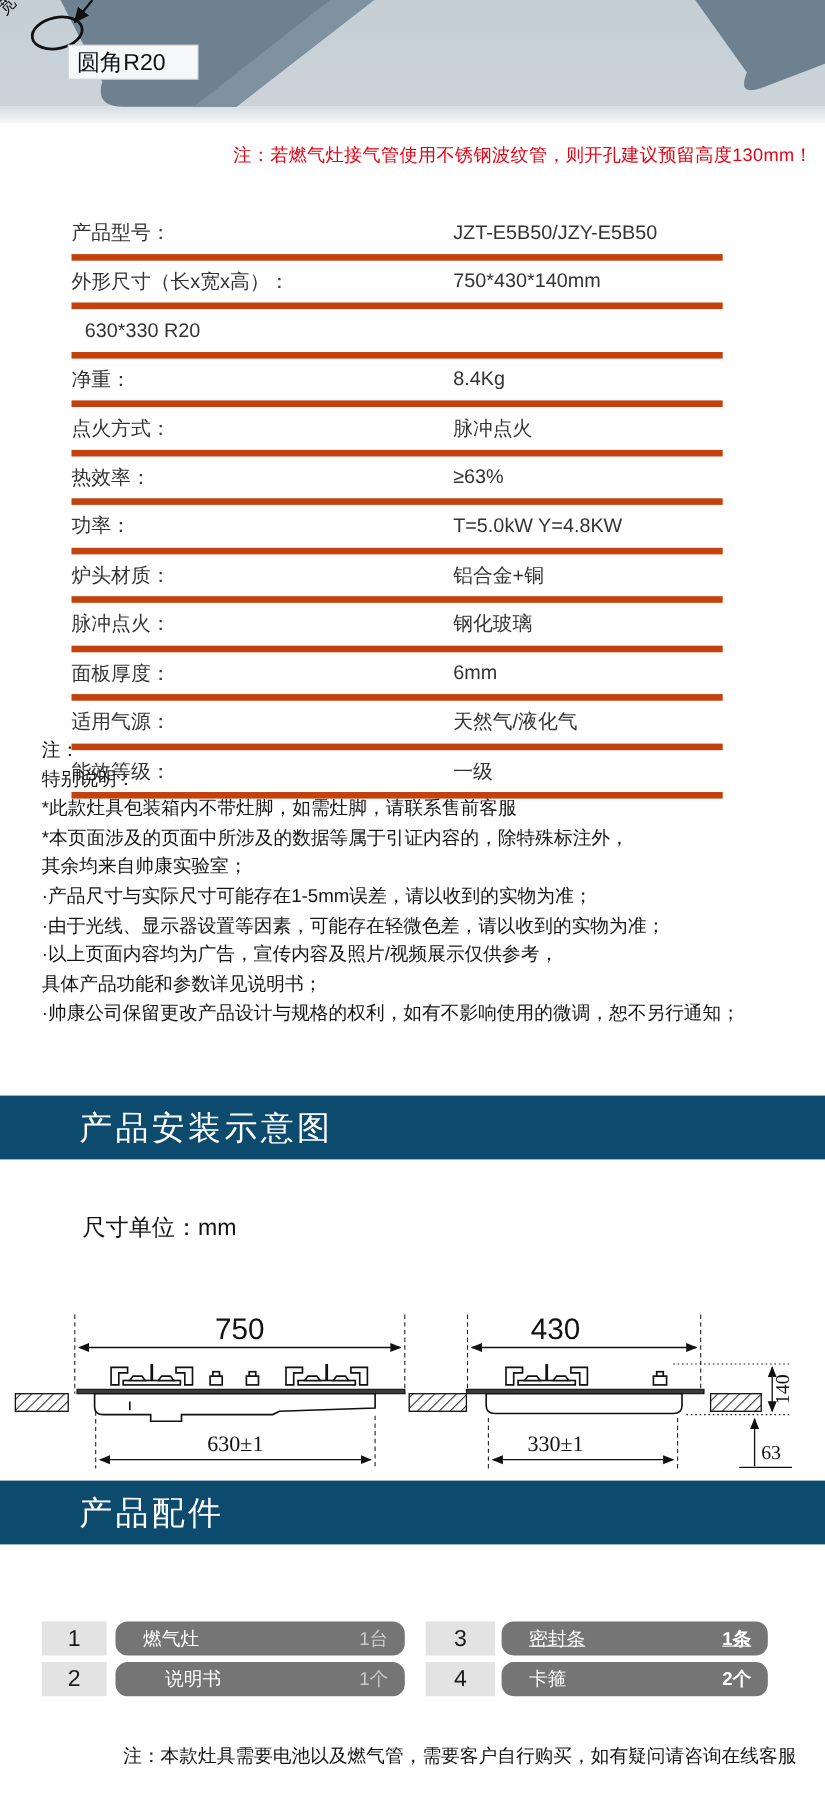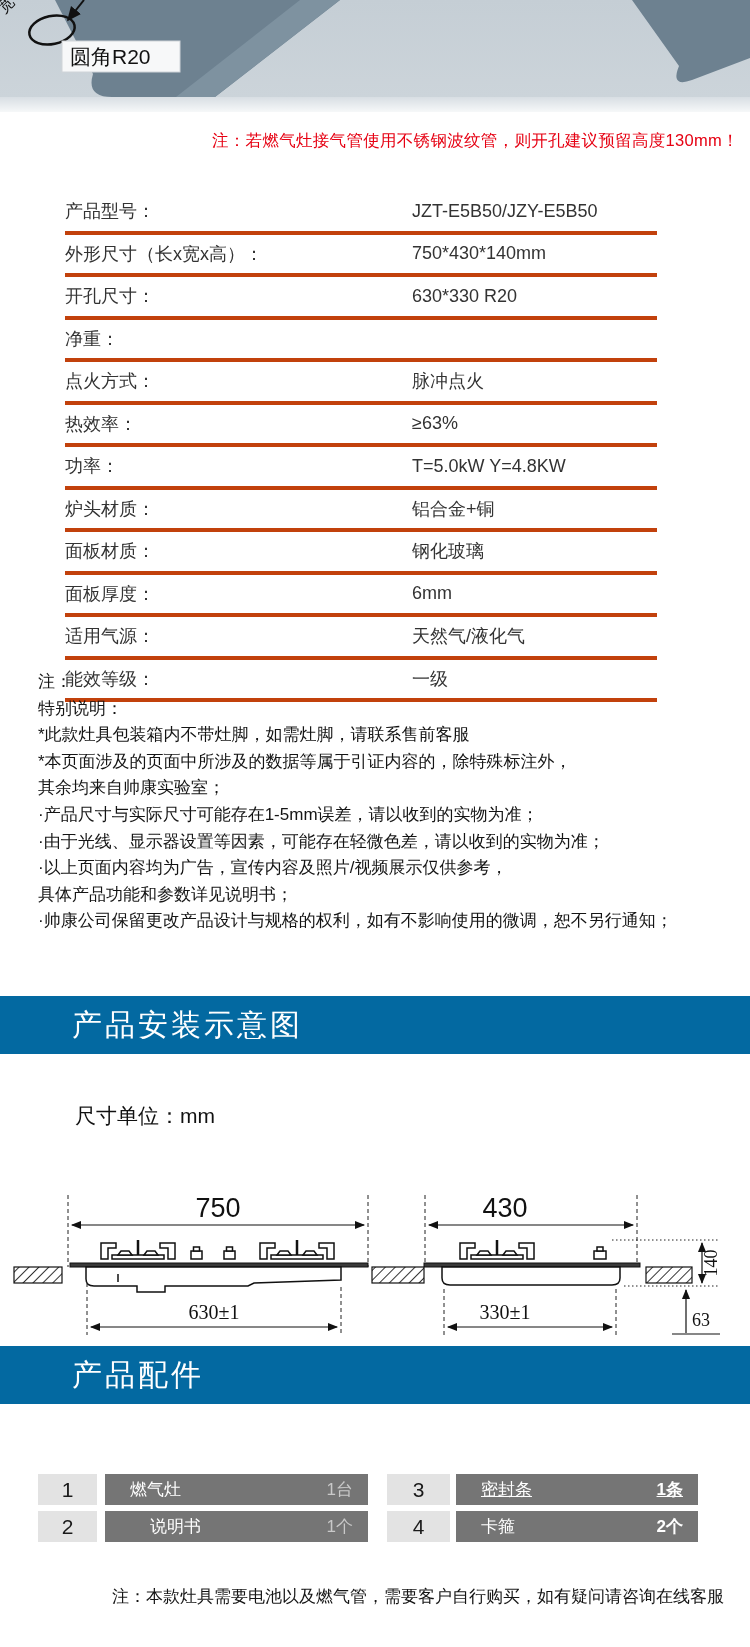--- a/index.html
+++ b/index.html
@@ -10,45 +10,45 @@
   
   .hero{left:0;top:0;width:750px;height:112px;}
 
   
   .install-note{left:188px;top:130px;font-size:16.5px;letter-spacing:.3px;
                 color:#e60012;white-space:nowrap;margin-left:24px;}
 
   
   .spec{left:65px;top:192px;width:592px;}
   .spec-row{height:38.5px;display:flex;align-items:center;
-            border-bottom:4px solid #c2410c;font-size:18px;color:#333;}
+            border-bottom:6px solid #c2410c;font-size:18px;color:#333;}
   .spec-label{width:335px;flex:0 0 335px;}
   .spec-value{flex:1;margin-left:12px;}
 
   
   .remarks{left:38px;top:669px;font-size:17px;line-height:26.6px;color:#141414;
            white-space:nowrap;}
 
   
-  .banner{left:0;width:750px;height:58px;background:#0369a1;color:#fff;
+  .banner{left:0;width:750px;height:58px;background:#0c4a6e;color:#fff;
           display:flex;align-items:center;}
   .banner-title{margin-left:72px;font-size:30px;letter-spacing:3px;}
   .banner-install{top:996px;}
   .banner-acc{top:1346px;}
 
   .unit-label{left:75px;top:1102px;font-size:21px;color:#111;}
 
   .diagram-wrap{left:0;top:1137px;width:750px;height:215px;}
 
   
   .acc-row{height:31px;display:flex;}
   .acc-no{background:#e3e3e3;color:#1a1a1a;font-size:21px;display:flex;
           align-items:center;justify-content:center;}
   .acc-bar{background:#757575;color:#fff;font-size:17px;display:flex;
-           align-items:center;}
+           align-items:center;border-radius:11px;}
   .acc-name{padding-left:25px;flex:1;}
   .acc-qty{padding-right:15px;}
   .qty-dim{color:#c9c9c9;text-align:center;}
   .qty-bright{color:#ffffff;font-weight:bold;}
 
   .bottom-note{left:112px;top:1585px;font-size:17px;color:#141414;white-space:nowrap;}
 
   svg text{font-family:"Liberation Serif","DejaVu Serif",serif;fill:#111;}
   svg text.sansnum{font-family:"Liberation Sans","DejaVu Sans",sans-serif;}
   .dash{stroke:#222;stroke-width:1;stroke-dasharray:4 3;fill:none;}
@@ -92,44 +92,44 @@
   <div class="abs spec">
     <div class="spec-row">
       <span class="spec-label">产品型号：</span>
       <span class="spec-value">JZT-E5B50/JZY-E5B50</span>
     </div>
     <div class="spec-row">
       <span class="spec-label">外形尺寸（长x宽x高）：</span>
       <span class="spec-value">750*430*140mm</span>
     </div>
     <div class="spec-row">
-      <span class="spec-label">开孔尺寸：</span>
       <span class="spec-value">630*330 R20</span>
     </div>
     <div class="spec-row">
       <span class="spec-label">净重：</span>
+      <span class="spec-value">8.4Kg</span>
     </div>
     <div class="spec-row">
       <span class="spec-label">点火方式：</span>
       <span class="spec-value">脉冲点火</span>
     </div>
     <div class="spec-row">
       <span class="spec-label">热效率：</span>
       <span class="spec-value">≥63%</span>
     </div>
     <div class="spec-row">
       <span class="spec-label">功率：</span>
       <span class="spec-value">T=5.0kW Y=4.8KW</span>
     </div>
     <div class="spec-row">
       <span class="spec-label">炉头材质：</span>
       <span class="spec-value">铝合金+铜</span>
     </div>
     <div class="spec-row">
-      <span class="spec-label">面板材质：</span>
+      <span class="spec-label">脉冲点火：</span>
       <span class="spec-value">钢化玻璃</span>
     </div>
     <div class="spec-row">
       <span class="spec-label">面板厚度：</span>
       <span class="spec-value">6mm</span>
     </div>
     <div class="spec-row">
       <span class="spec-label">适用气源：</span>
       <span class="spec-value">天然气/液化气</span>
     </div>

